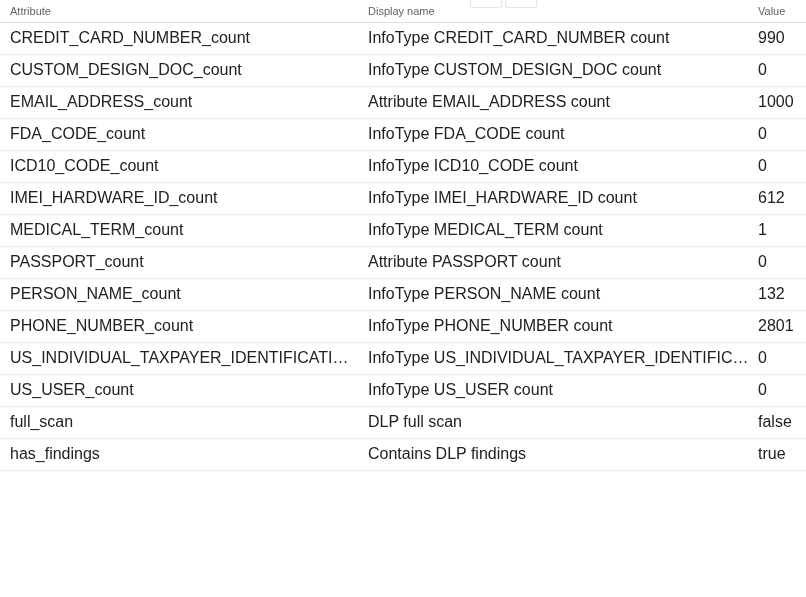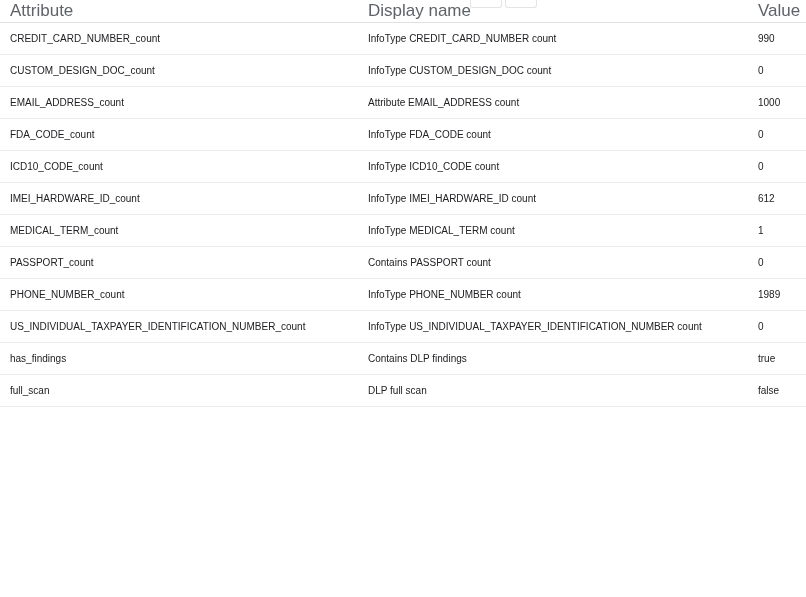--- a/index.html
+++ b/index.html
@@ -21,28 +21,28 @@
   table.attr-table {
     width: 806px;
     border-collapse: collapse;
     table-layout: fixed;
   }
   table.attr-table th,
   table.attr-table td {
     text-align: left;
     vertical-align: middle;
     padding: 0 0 0 10px;
-    font-size: 10px;
+    font-size: 16px;
     font-weight: 400;
     box-sizing: border-box;
   }
   table.attr-table thead th {
     height: 22px;
     color: #5f6368;
-    font-size: 17px;
+    font-size: 11px;
     font-weight: 500;
     padding-top: 0;
     border-bottom: 1px solid #e0e0e0;
     background: #ffffff;
   }
   table.attr-table tbody td {
     height: 32px;
     color: #202124;
     border-bottom: 1px solid #e8eaed;
     overflow: hidden;
@@ -130,38 +130,48 @@
           <td>InfoType IMEI_HARDWARE_ID count</td>
           <td class="value-cell">612</td>
         </tr>
         <tr>
           <td>MEDICAL_TERM_count</td>
           <td>InfoType MEDICAL_TERM count</td>
           <td class="value-cell">1</td>
         </tr>
         <tr>
           <td>PASSPORT_count</td>
-          <td>Contains PASSPORT count</td>
+          <td>Attribute PASSPORT count</td>
           <td class="value-cell">0</td>
+        </tr>
+        <tr>
+          <td>PERSON_NAME_count</td>
+          <td>InfoType PERSON_NAME count</td>
+          <td class="value-cell">132</td>
         </tr>
         <tr>
           <td>PHONE_NUMBER_count</td>
           <td>InfoType PHONE_NUMBER count</td>
-          <td class="value-cell">1989</td>
+          <td class="value-cell">2801</td>
         </tr>
         <tr>
           <td>US_INDIVIDUAL_TAXPAYER_IDENTIFICATION_NUMBER_count</td>
           <td>InfoType US_INDIVIDUAL_TAXPAYER_IDENTIFICATION_NUMBER count</td>
           <td class="value-cell">0</td>
         </tr>
         <tr>
-          <td>has_findings</td>
-          <td>Contains DLP findings</td>
-          <td class="value-cell">true</td>
+          <td>US_USER_count</td>
+          <td>InfoType US_USER count</td>
+          <td class="value-cell">0</td>
         </tr>
         <tr>
           <td>full_scan</td>
           <td>DLP full scan</td>
           <td class="value-cell">false</td>
         </tr>
+        <tr>
+          <td>has_findings</td>
+          <td>Contains DLP findings</td>
+          <td class="value-cell">true</td>
+        </tr>
       </tbody>
   </table>
 </div>
 
 </body></html>

